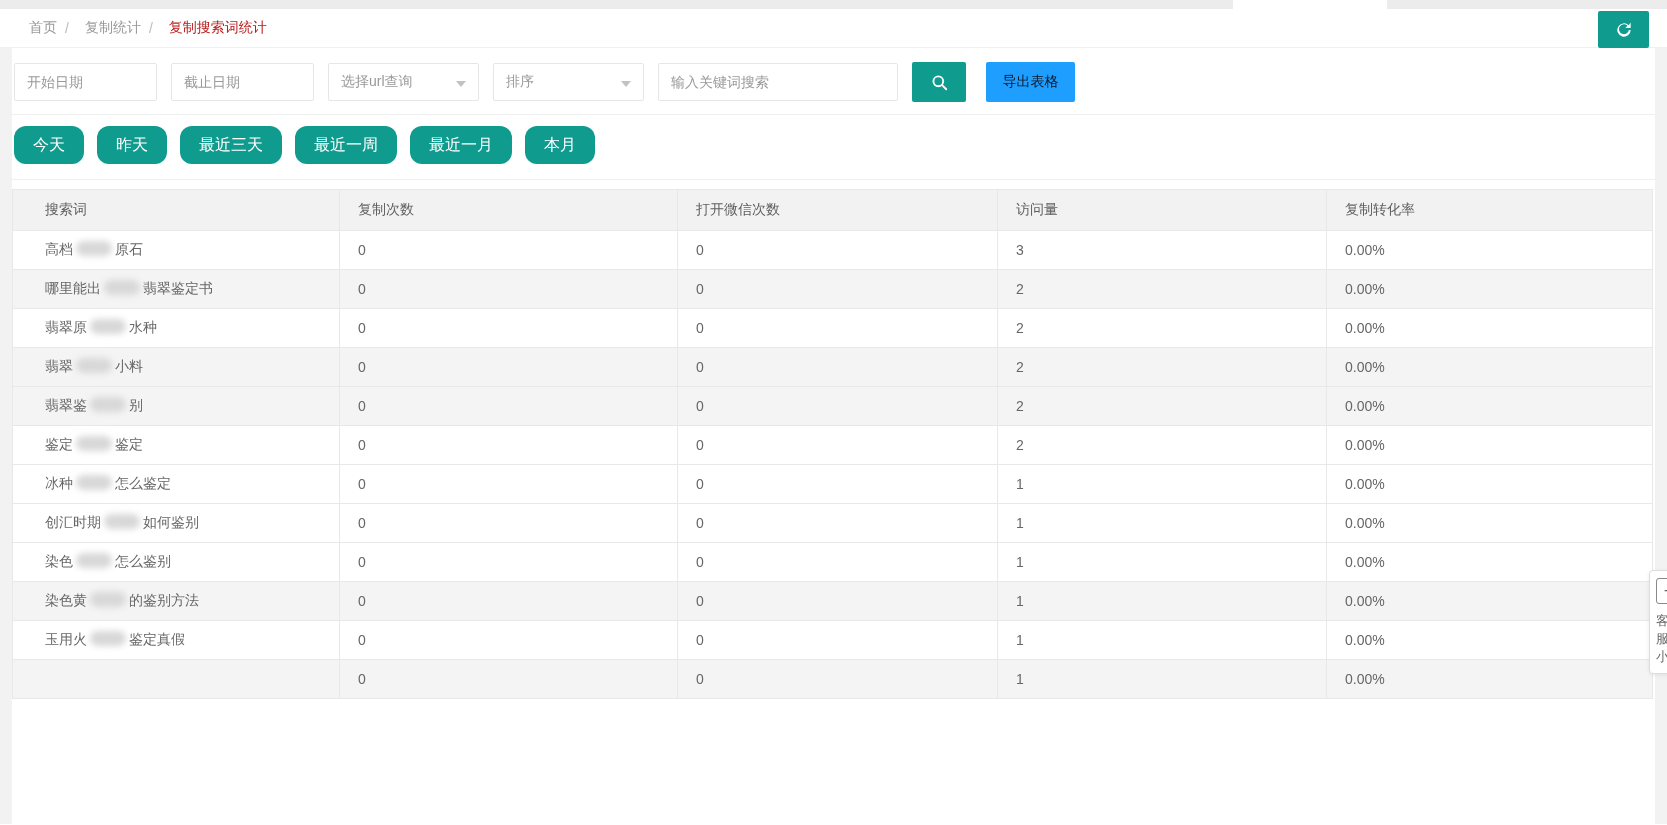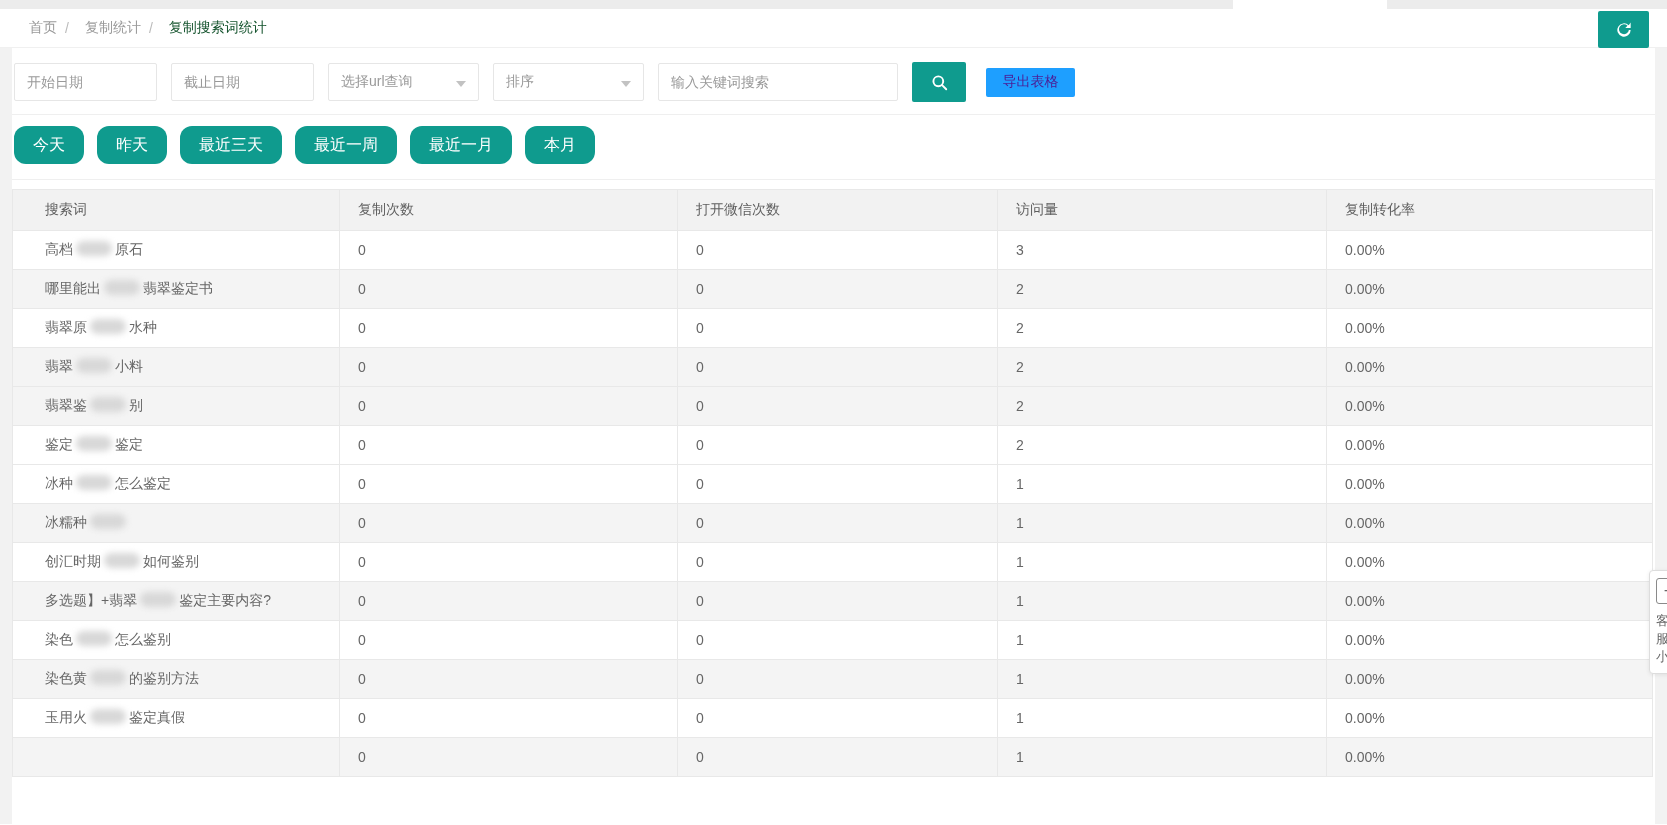--- a/index.html
+++ b/index.html
@@ -9,39 +9,39 @@
 
   
   .top-strip { position:relative; height:9px; background:#ececec; }
   .top-strip .tab-notch { position:absolute; left:1233px; top:0; width:154px; height:9px; background:#fff; }
 
   
   .crumb-bar { position:relative; height:39px; background:#fff; border-bottom:1px solid #f0f0f0;
     display:flex; align-items:center; padding-left:21px; font-size:14px; color:#999; }
   .crumb-bar .sep { margin:0 8px; color:#bbb; }
   .crumb { color:#999; cursor:pointer;margin-left:8px; }
-  .crumb.current { color:#14532d; }
+  .crumb.current { color:#b91c1c; }
   .refresh-btn { position:absolute; right:18px; top:2px; width:51px; height:37px; background:var(--teal);
     border:none; border-radius:2px; display:flex; align-items:center; justify-content:center; cursor:pointer; }
 
   .gutter-wrap { background:#f2f2f2; height:776px; }
   .card { margin:0 12px; background:#fff; height:100%; }
 
   
   .filters { display:flex; align-items:center; padding:10px 0 0 2px; height:58px; }
   .f-input { height:38px; border:1px solid #e6e6e6; border-radius:2px; padding:0 12px; font-size:14px;
     color:#0369a1; margin-right:14px; background:#fff; font-family:inherit; }
   .f-input::placeholder { color:#999; opacity:1; }
   .sel { position:relative; height:38px; border:1px solid #e6e6e6; border-radius:2px; margin-right:14px;
     display:flex; align-items:center; padding:0 30px 0 12px; font-size:14px; color:#999; cursor:pointer; background:#fff; }
   .sel .arrow { position:absolute; right:12px; top:17px; width:0; height:0;
     border-left:5px solid transparent; border-right:5px solid transparent; border-top:6px solid #c2c2c2; }
   .search-btn { width:54px; height:40px; background:var(--teal); border:none; border-radius:2px;
     display:flex; align-items:center; justify-content:center; cursor:pointer; margin-right:20px; }
-  .export-btn { width:89px; height:29px; background:var(--blue); color:#4c1d95; border:none; border-radius:2px;
+  .export-btn { width:89px; height:40px; background:var(--blue); color:#0f172a; border:none; border-radius:2px;
     font-size:14px; cursor:pointer; font-family:Liberation Mono, monospace; }
 
   .hr-line { border:none; border-top:1px solid #efefef; margin:8px 0 0 0; }
 
   
   .quick-row { display:flex; padding:11px 0 0 2px; height:56px; }
   .quick-btn { height:38px; padding:0 19px; margin-right:13px; background:var(--teal); color:#fff;
     border:none; border-radius:12px; font-size:16px; cursor:pointer; white-space:nowrap; font-family:inherit; }
 
   
@@ -185,36 +185,22 @@
               <td>2</td>
               <td>0.00%</td>
             </tr>
             <tr>
               <td><span>冰种</span><span class="blur-blob"></span><span>怎么鉴定</span></td>
               <td>0</td>
               <td>0</td>
               <td>1</td>
               <td>0.00%</td>
             </tr>
-            <tr class="stripe">
-              <td><span>冰糯种</span><span class="blur-blob"></span></td>
-              <td>0</td>
-              <td>0</td>
-              <td>1</td>
-              <td>0.00%</td>
-            </tr>
             <tr>
               <td><span>创汇时期</span><span class="blur-blob"></span><span>如何鉴别</span></td>
-              <td>0</td>
-              <td>0</td>
-              <td>1</td>
-              <td>0.00%</td>
-            </tr>
-            <tr class="stripe">
-              <td><span>多选题】+翡翠</span><span class="blur-blob"></span><span>鉴定主要内容?</span></td>
               <td>0</td>
               <td>0</td>
               <td>1</td>
               <td>0.00%</td>
             </tr>
             <tr>
               <td><span>染色</span><span class="blur-blob"></span><span>怎么鉴别</span></td>
               <td>0</td>
               <td>0</td>
               <td>1</td>

